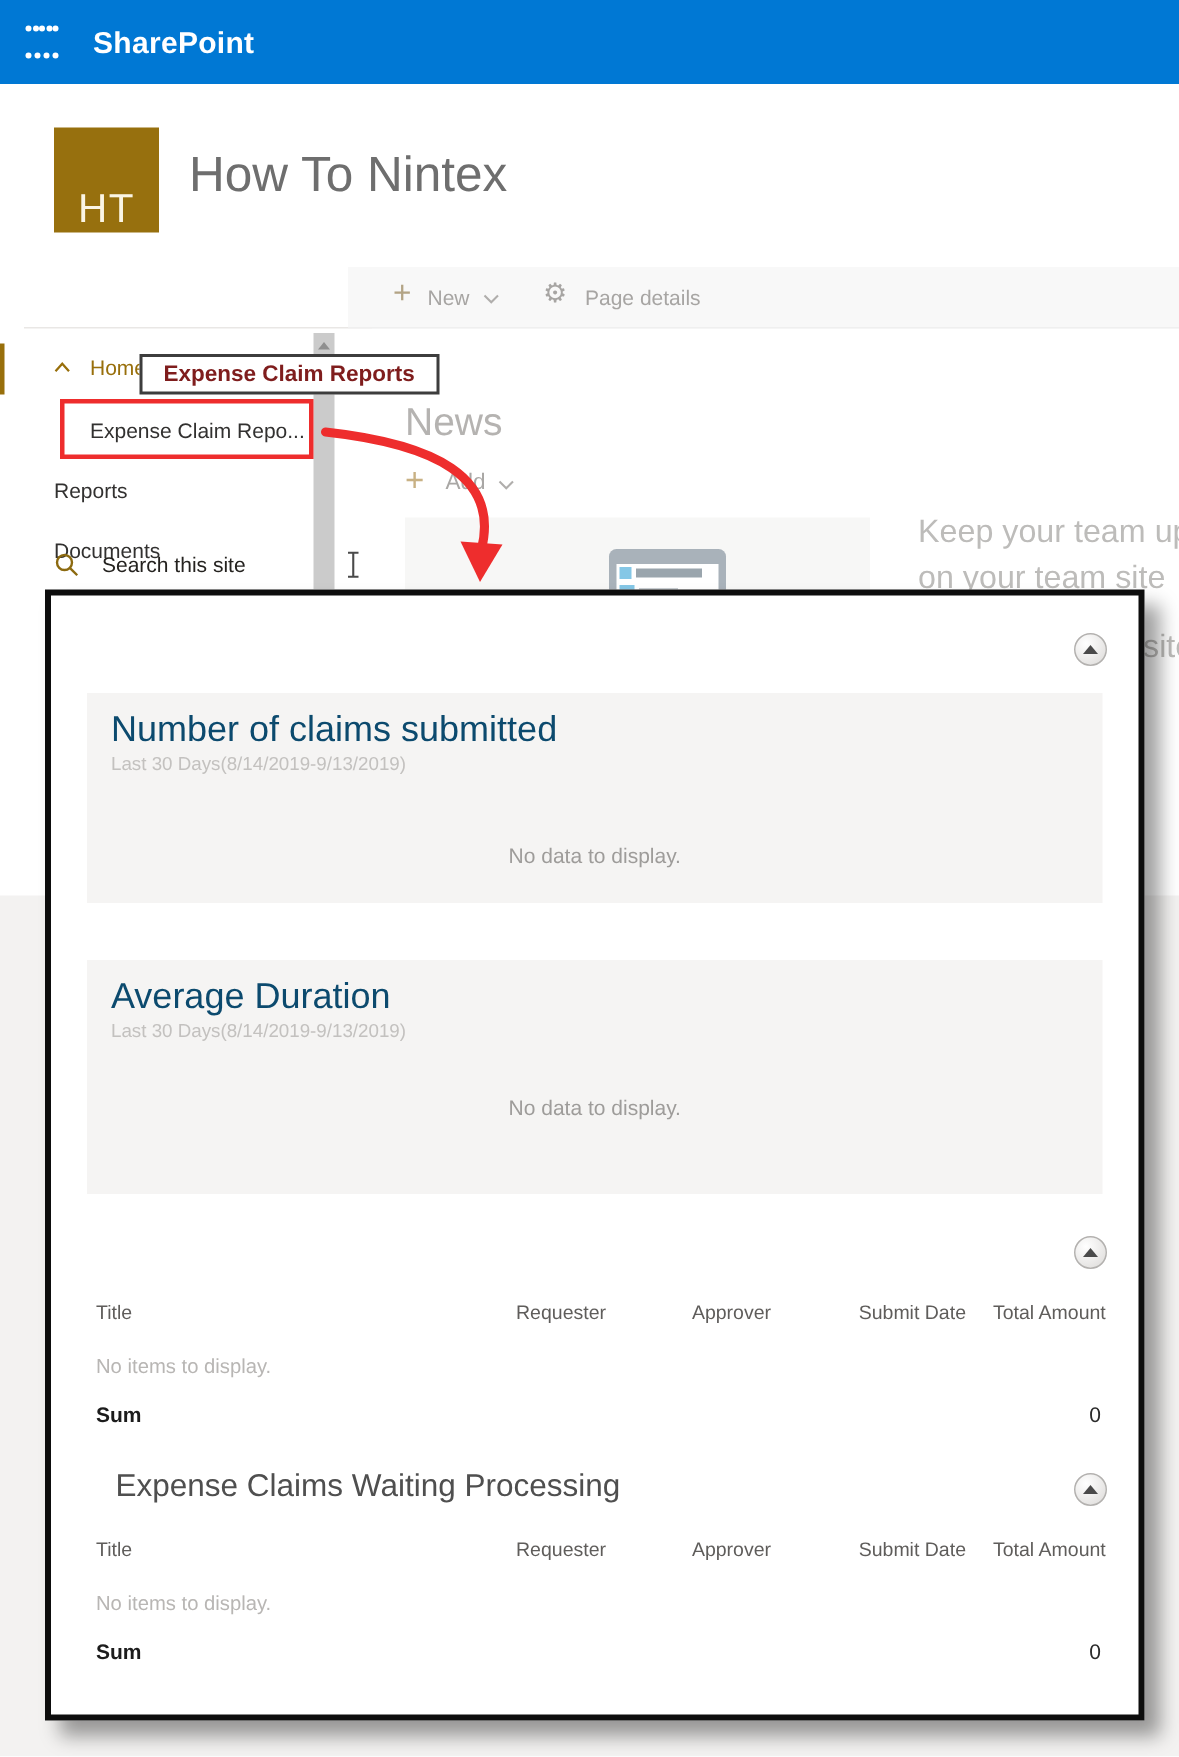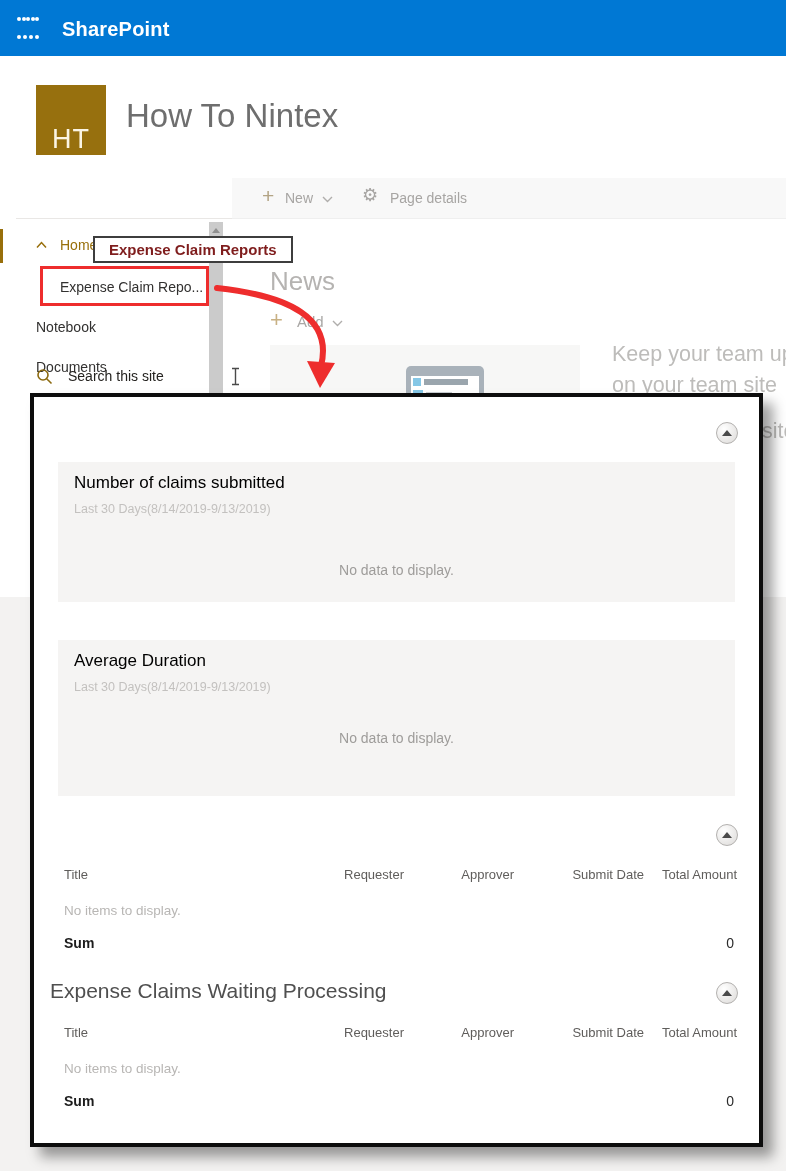--- a/index.html
+++ b/index.html
@@ -66,21 +66,21 @@
   .promo-3 { left:762px; top:419px; }
 
   
   .overlay { left:30px; top:393px; width:733px; height:754px; background:#fff; border:4px solid #0d0d0d;
              box-shadow:10px 10px 12px rgba(0,0,0,.38); z-index:10; overflow:hidden; }
   .ov-title { position:absolute; font-size:21px; font-weight:300; color:#4f4f4f; white-space:nowrap; }
   .collapse-btn { position:absolute; width:22px; height:22px; border:1px solid #b3b1af; border-radius:50%;
                   background:radial-gradient(circle at 35% 30%, #ffffff, #dcdad8); cursor:pointer; }
   .collapse-btn i { position:absolute; left:5px; top:7px; width:0; height:0; border-left:5px solid transparent; border-right:5px solid transparent; border-bottom:6px solid #4a4a4a; }
   .chart-box { position:absolute; left:24px; width:677px; background:#f5f4f3; }
-  .chart-title { position:absolute; left:16px; top:11px; font-size:17px; font-weight:300; color:#000000; }
+  .chart-title { position:absolute; left:16px; top:11px; font-size:24px; font-weight:300; color:#0c4a6e; }
   .chart-sub { position:absolute; left:16px; top:40px; font-size:12.5px; font-weight:300; color:#c3c1bf; }
   .chart-empty { position:absolute; left:0; width:100%; text-align:center; font-size:14px; font-weight:300; color:#9e9c9a; }
   .th { position:absolute; font-size:13px; color:#5f5d5b; }
   .th-r { text-align:right; }
   .tbl-empty { position:absolute; left:30px; font-size:13.5px; font-weight:300; color:#b8b6b4; }
   .sum-label { position:absolute; left:30px; font-size:14px; font-weight:700; color:#1c1c1c; }
   .sum-value { position:absolute; left:600px; width:100px; text-align:right; font-size:14px; color:#2b2b2b; }
 </style>
 </head>
 <body>
@@ -127,21 +127,21 @@
   <span class="abs cmd-gear">⚙</span>
   <span class="abs cmd-pagedetails">Page details</span>
 </div>
 
 <div class="abs nav-accent"></div>
 <svg class="abs" style="left:36px;top:241px;z-index:1;" width="11" height="8" viewBox="0 0 11 8">
   <polyline points="1,6.5 5.5,1.5 10,6.5" fill="none" stroke="#986f0b" stroke-width="1.5"></polyline>
 </svg>
 <div class="abs nav-home">Home</div>
 <div class="abs nav-item nav-expense">Expense Claim Repo...</div>
-<div class="abs nav-item nav-notebook">Notebook</div>
+<div class="abs nav-item nav-notebook">Reports</div>
 <div class="abs nav-item nav-documents">Documents</div>
 <div class="abs scrollbar">
   <div class="scroll-arrow"></div>
 </div>
 
 <div class="abs tooltip">Expense Claim Reports</div>
 <div class="abs red-box"></div>
 <svg class="abs red-arrow" width="140" height="130" viewBox="0 0 140 130">
   <path d="M 12 22 C 85 30, 128 52, 116 100" fill="none" stroke="#ee2d2d" stroke-width="6" stroke-linecap="round"></path>
   <polygon points="102,95 130,97 115,122" fill="#ee2d2d"></polygon>
@@ -192,21 +192,21 @@
 
   <div class="th" style="left:30px;top:470px;">Title</div>
   <div class="th th-r" style="left:250px;top:470px;width:120px;">Requester</div>
   <div class="th th-r" style="left:380px;top:470px;width:100px;">Approver</div>
   <div class="th th-r" style="left:490px;top:470px;width:120px;">Submit Date</div>
   <div class="th" style="left:628px;top:470px;white-space:nowrap;">Total Amount</div>
   <div class="tbl-empty" style="top:506px;">No items to display.</div>
   <div class="sum-label" style="top:538px;">Sum</div>
   <div class="sum-value" style="top:538px;">0</div>
 
-  <div class="ov-title" style="left:16px;top:582px;text-align:center;">Expense Claims Waiting Processing</div>
+  <div class="ov-title" style="left:43px;top:582px;text-align:center;">Expense Claims Waiting Processing</div>
   <div class="collapse-btn" style="left:682px;top:585px;">
       <i></i>
     </div>
 
   <div class="th" style="left:30px;top:628px;">Title</div>
   <div class="th th-r" style="left:250px;top:628px;width:120px;">Requester</div>
   <div class="th th-r" style="left:380px;top:628px;width:100px;">Approver</div>
   <div class="th th-r" style="left:490px;top:628px;width:120px;">Submit Date</div>
   <div class="th" style="left:628px;top:628px;white-space:nowrap;">Total Amount</div>
   <div class="tbl-empty" style="top:664px;">No items to display.</div>

